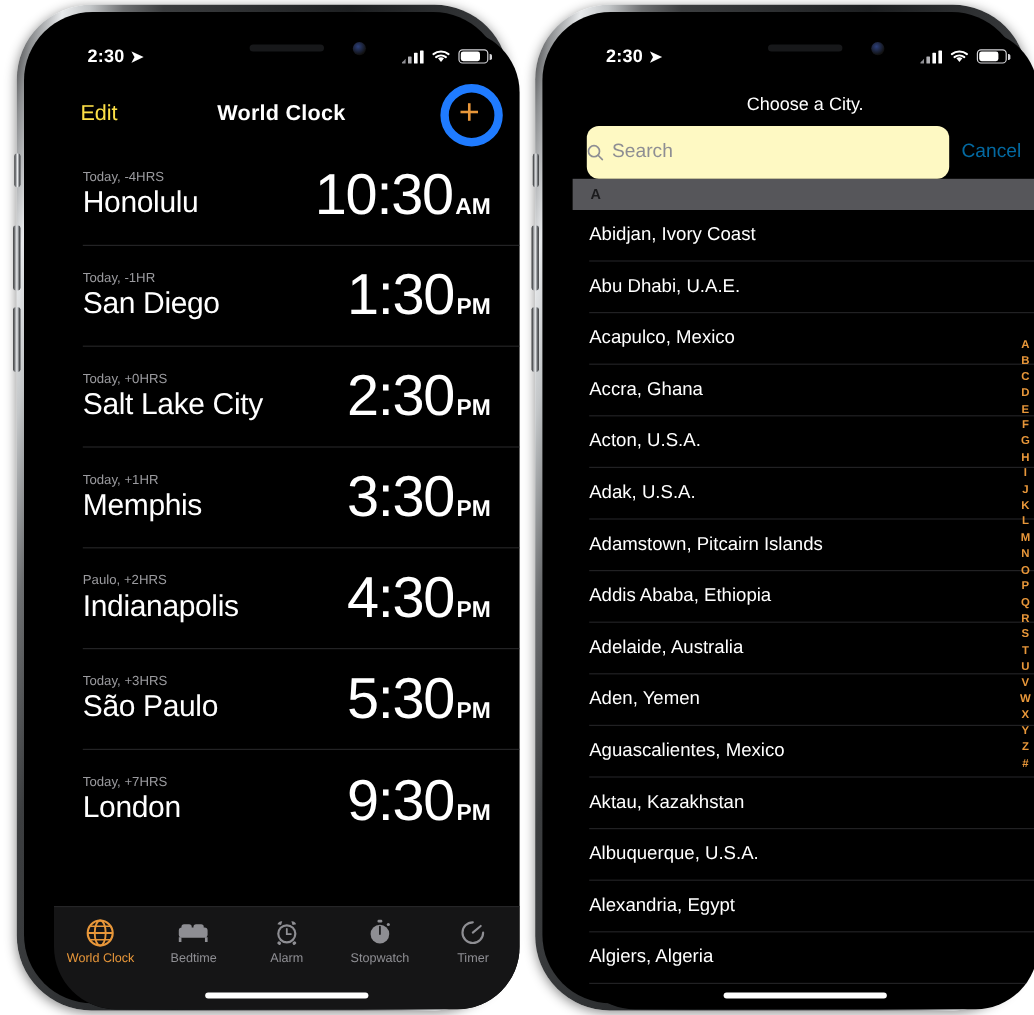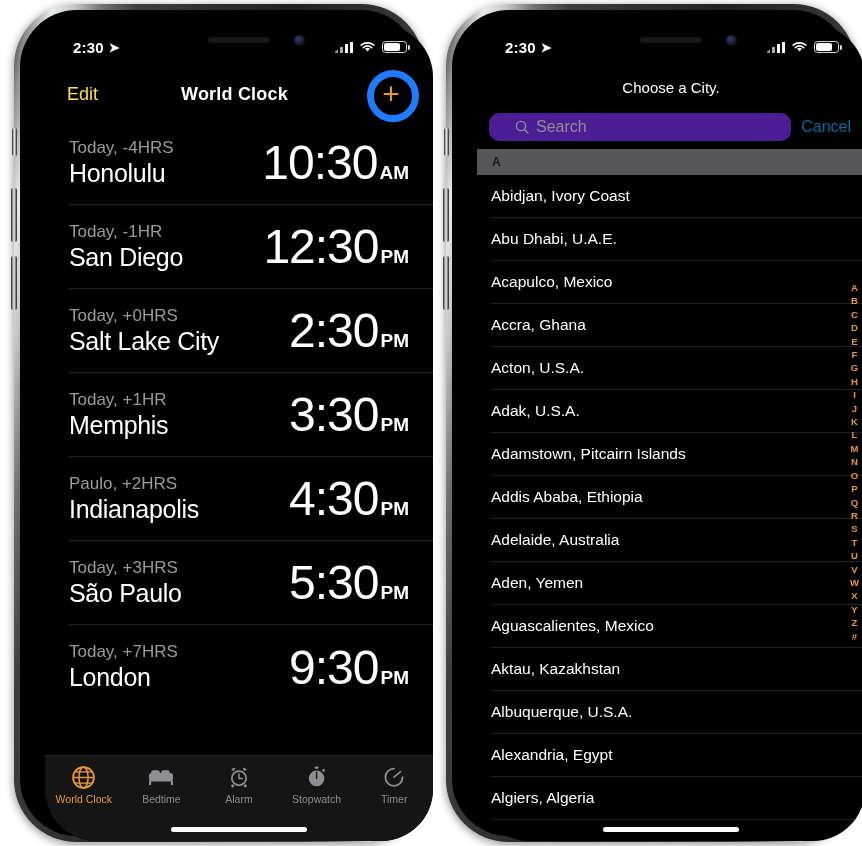--- a/index.html
+++ b/index.html
@@ -113,21 +113,21 @@
   .wc-plus { color: #e8973a; font-size: 30px; line-height: 1; font-weight: 300; position: relative; }
 
   .wc-list { position: absolute; top: 96px; left: 0; right: 0; bottom: 86px; }
   .wc-row {
     height: 84px; margin: 0 0 0 24px; padding-right: 24px;
     display: flex; align-items: center; justify-content: space-between;
     border-bottom: 1px solid #232325;
   }
   .wc-row:last-child { border-bottom: none; }
   .wc-city-block { display: flex; flex-direction: column; gap: 1px; }
-  .wc-offset { color: #9b9b9f; font-size: 17px; }
+  .wc-offset { color: #9b9b9f; font-size: 11px; }
   .wc-city { color: #fff; font-size: 25px; font-weight: 400; letter-spacing: -.3px; }
   .wc-time { color: #fff; display: flex; align-items: baseline; }
   .wc-hm { font-size: 48px; font-weight: 200; letter-spacing: -1px; }
   .wc-ampm { font-size: 19px; font-weight: 700; margin-left: 2px; letter-spacing: 0; }
 
   
   .tabbar {
     position: absolute; bottom: 0; left: 0; right: 0; height: 86px;
     background: #151516; border-top: 1px solid #252527;
     display: flex; align-items: flex-start; padding-top: 8px; z-index: 16;
@@ -145,22 +145,22 @@
   .cc-title {
     position: absolute; top: 44px; left: 0; right: 0; height: 36px;
     display: flex; align-items: center; justify-content: center;
     color: #fff; font-size: 15px; z-index: 15;
   }
   .cc-searchrow {
     position: absolute; top: 80px; left: 0; right: 0; height: 44px;
     display: flex; align-items: center; padding: 0 14px 0 12px; gap: 10px; z-index: 15;
   }
   .cc-searchbox {
-    flex: 1; height: 28px; background: #4c1d95; border-radius: 10px;
-    display: flex; align-items: center; padding: 0 26px; gap: 7px;
+    flex: 1; height: 44px; background: #fef9c3; border-radius: 10px;
+    display: flex; align-items: center; padding: 0 0; gap: 7px;
   }
   .cc-searchph { color: #8e8e93; font-size: 16px; }
   .cc-cancel { color: #0369a1; font-size: 16px; }
 
   .cc-sect {
     position: absolute; top: 124px; left: 0; right: 0; height: 26px;
     background: #56565a; display: flex; align-items: center; padding-left: 15px;
     color: #1b1b1d; font-size: 12px; font-weight: bold; z-index: 14;
   }
   .cc-list { position: absolute; top: 150px; left: 0; right: 0; bottom: 0; }
@@ -238,21 +238,21 @@
                 <span class="wc-hm">10:30</span>
                 <span class="wc-ampm">AM</span>
               </div>
             </div>
             <div class="wc-row">
               <div class="wc-city-block">
                 <span class="wc-offset">Today, -1HR</span>
                 <span class="wc-city">San Diego</span>
               </div>
               <div class="wc-time">
-                <span class="wc-hm">12:30</span>
+                <span class="wc-hm">1:30</span>
                 <span class="wc-ampm">PM</span>
               </div>
             </div>
             <div class="wc-row">
               <div class="wc-city-block">
                 <span class="wc-offset">Today, +0HRS</span>
                 <span class="wc-city">Salt Lake City</span>
               </div>
               <div class="wc-time">
                 <span class="wc-hm">2:30</span>

